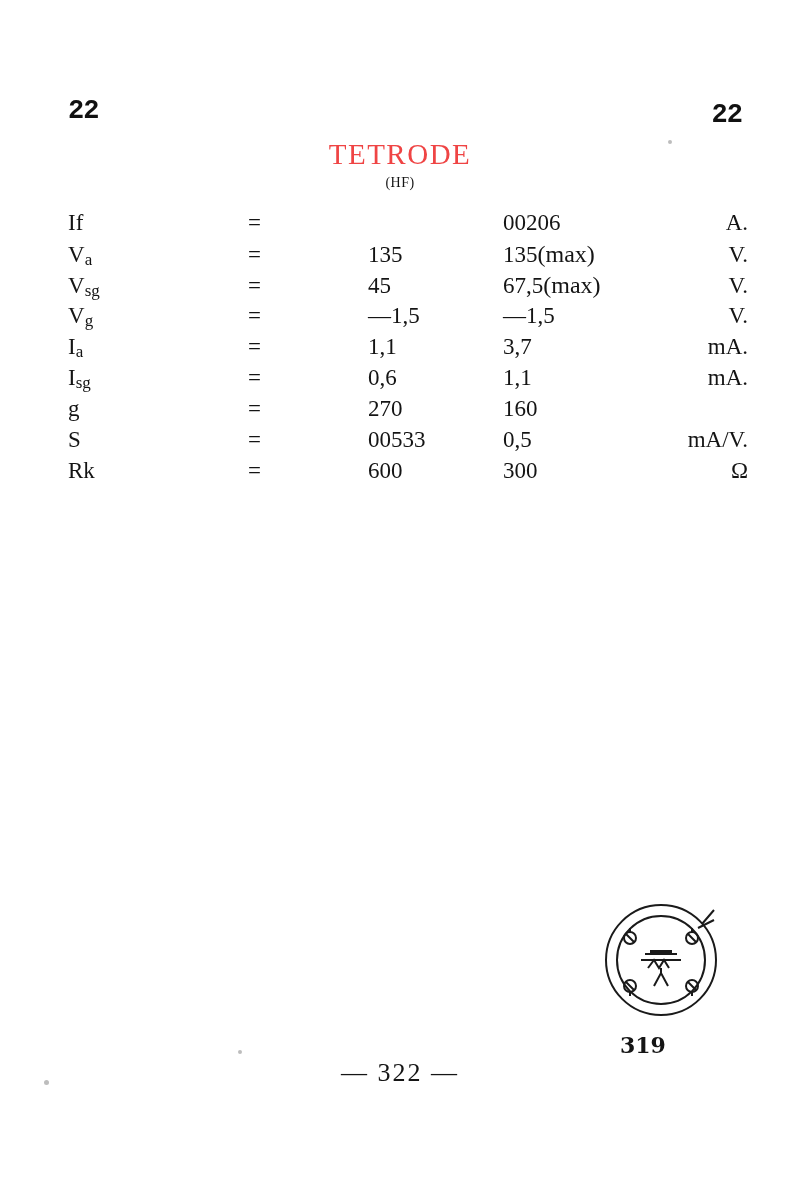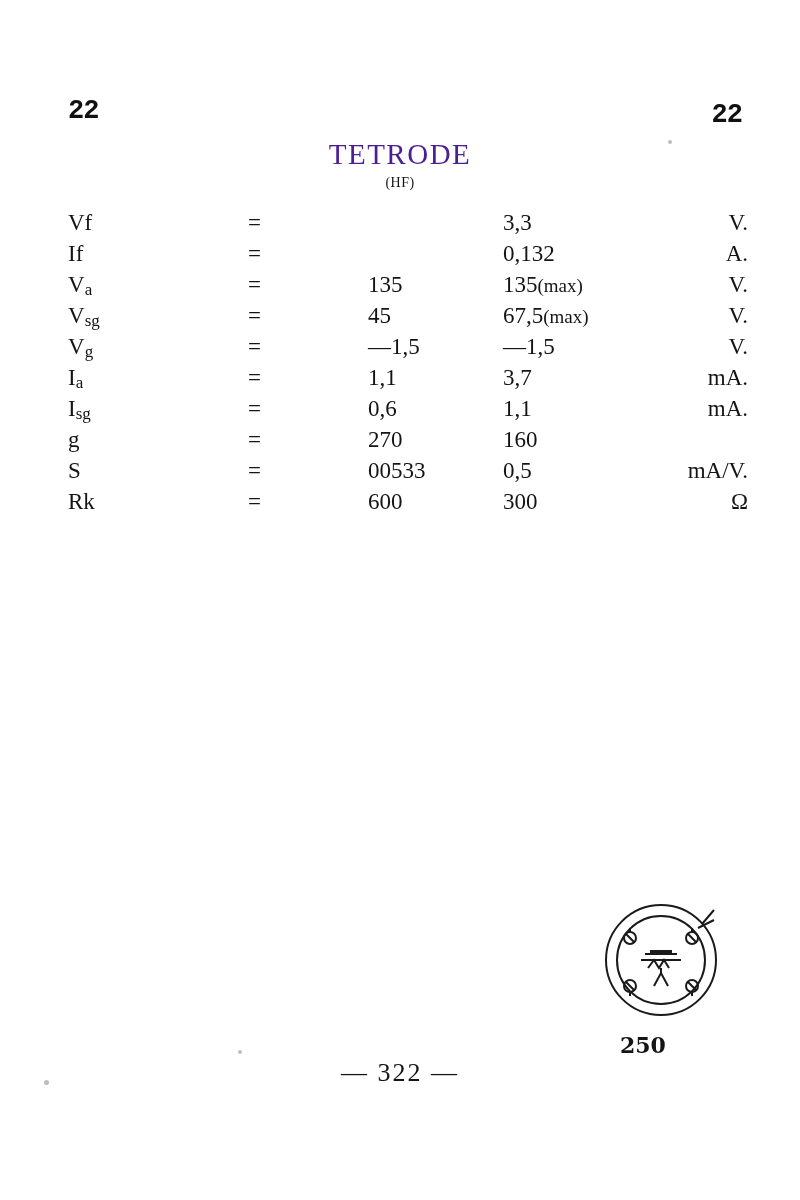--- a/index.html
+++ b/index.html
@@ -35,21 +35,21 @@
 
   
   .title {
     position: absolute;
     left: 0;
     right: 0;
     top: 138px;
     text-align: center;
     font-size: 29px;
     letter-spacing: 1.5px;
-    color: #4c1d95;
+    color: #ef4444;
   }
   .subtitle {
     position: absolute;
     left: 0;
     right: 0;
     top: 175px;
     text-align: center;
     font-size: 14px;
     letter-spacing: 0.5px;
     color: #151515;
@@ -77,21 +77,21 @@
   .c-val2  { width: 175px; text-align: left; }
   .c-unit  { text-align: right; padding-right: 6px; }
 
   .sub {
     font-size: 17px;
     vertical-align: baseline;
     position: relative;
     top: 3px;
   }
   .paren {
-    font-size: 19px;
+    font-size: 24px;
   }
 
   
   .socket {
     position: absolute;
     left: 598px;
     top: 898px;
     width: 130px;
     height: 130px;
   }
@@ -133,31 +133,24 @@
 
   <div class="page-num page-num-right">22</div>
 
   <div class="title">TETRODE</div>
 
   <div class="subtitle">(HF)</div>
 
   <table class="spec-table">
     <tbody id="spec-body">
         <tr>
-          <td class="c-sym">Vf</td>
+          <td class="c-sym">If</td>
           <td class="c-eq">=</td>
           <td class="c-val1"></td>
-          <td class="c-val2">3,3</td>
-          <td class="c-unit">V.</td>
-        </tr>
-        <tr>
-          <td class="c-sym">If</td>
-          <td class="c-eq">=</td>
-          <td class="c-val1"></td>
-          <td class="c-val2">0,132</td>
+          <td class="c-val2">00206</td>
           <td class="c-unit">A.</td>
         </tr>
         <tr>
           <td class="c-sym">V<span class="sub">a</span></td>
           <td class="c-eq">=</td>
           <td class="c-val1">135</td>
           <td class="c-val2">135<span class="paren">(max)</span></td>
           <td class="c-unit">V.</td>
         </tr>
         <tr>
@@ -227,21 +220,21 @@
         <path d="M43 62 h40"></path>
         <path d="M47 56 h32"></path>
         <path d="M50 70 l6 -8 l5 8 l5 -8 l5 8"></path>
         <path d="M56 88 l7 -13 l7 13"></path>
         <path d="M63 75 l0 -5"></path>
       </g>
       <rect x="52" y="52" width="22" height="4" fill="#1a1a1a"></rect>
     </svg>
   </div>
 
-  <div class="socket-label">250</div>
+  <div class="socket-label">319</div>
 
   <div class="footer">— 322 —</div>
 
   <div class="speck" style="left:44px; top:1080px; width:5px; height:5px;"></div>
   <div class="speck" style="left:238px; top:1050px; width:4px; height:4px;"></div>
   <div class="speck" style="left:668px; top:140px; width:4px; height:4px;"></div>
 
 </div>
 
 </body></html>

